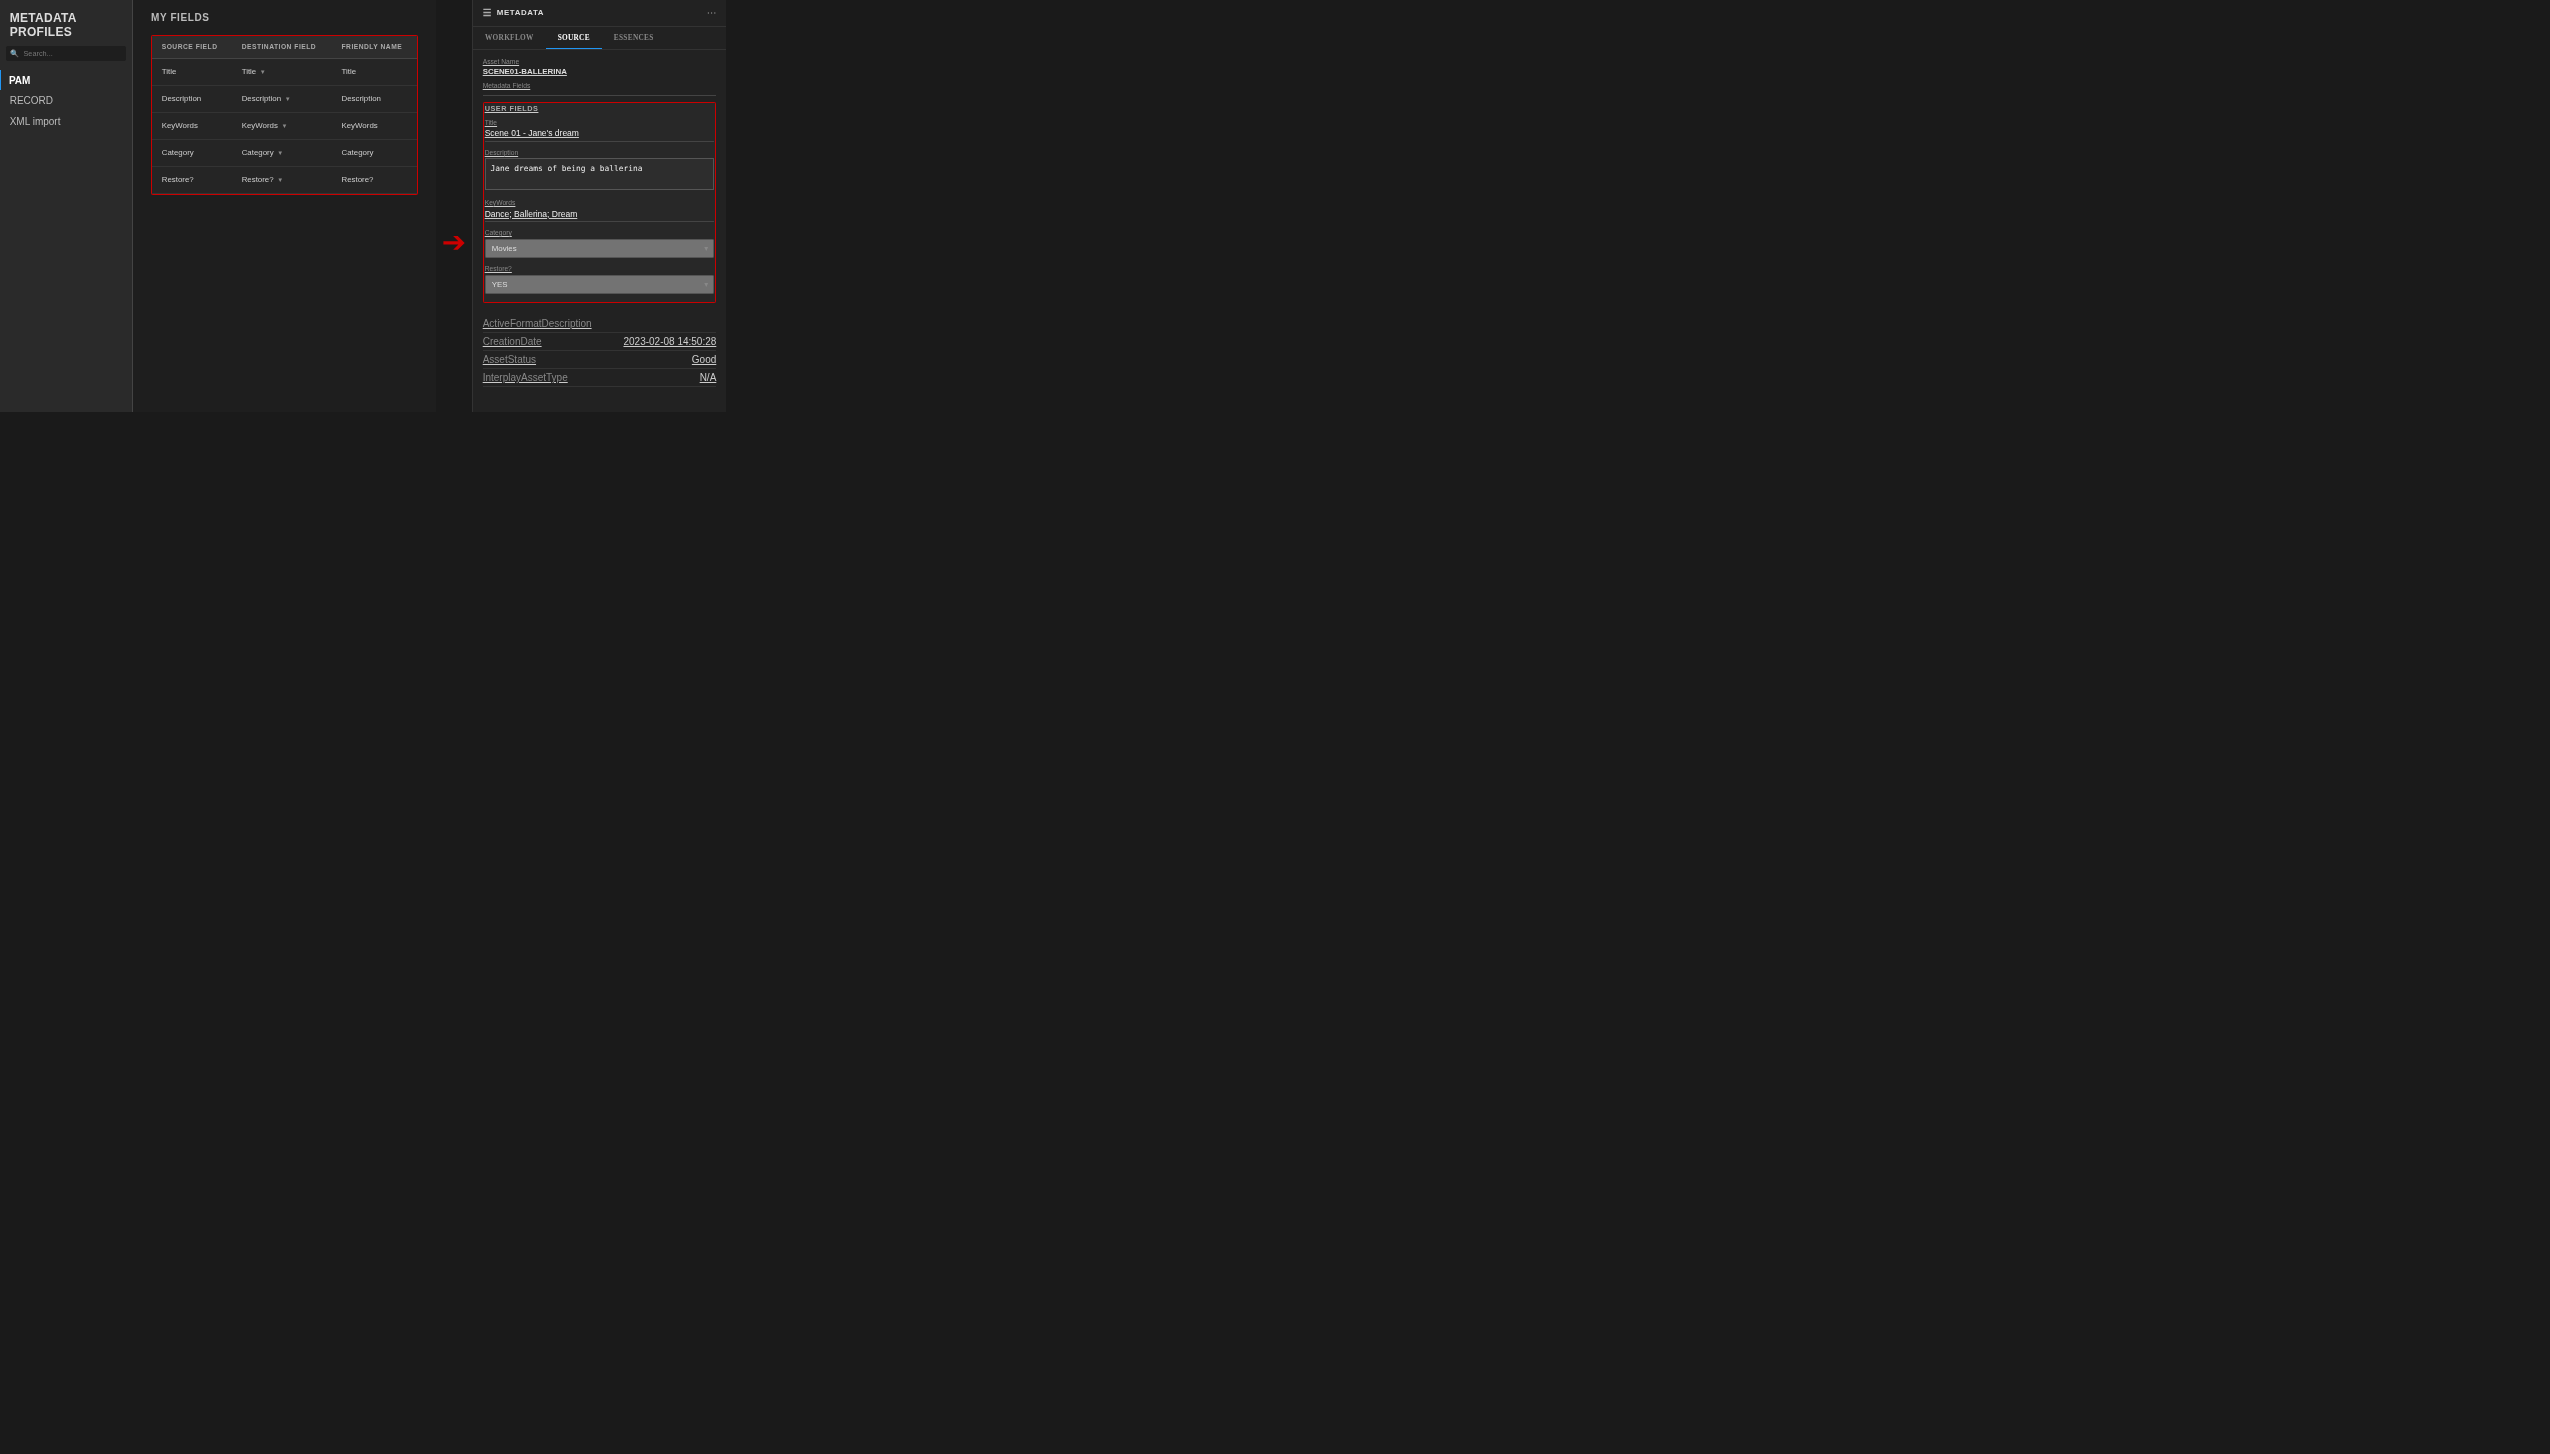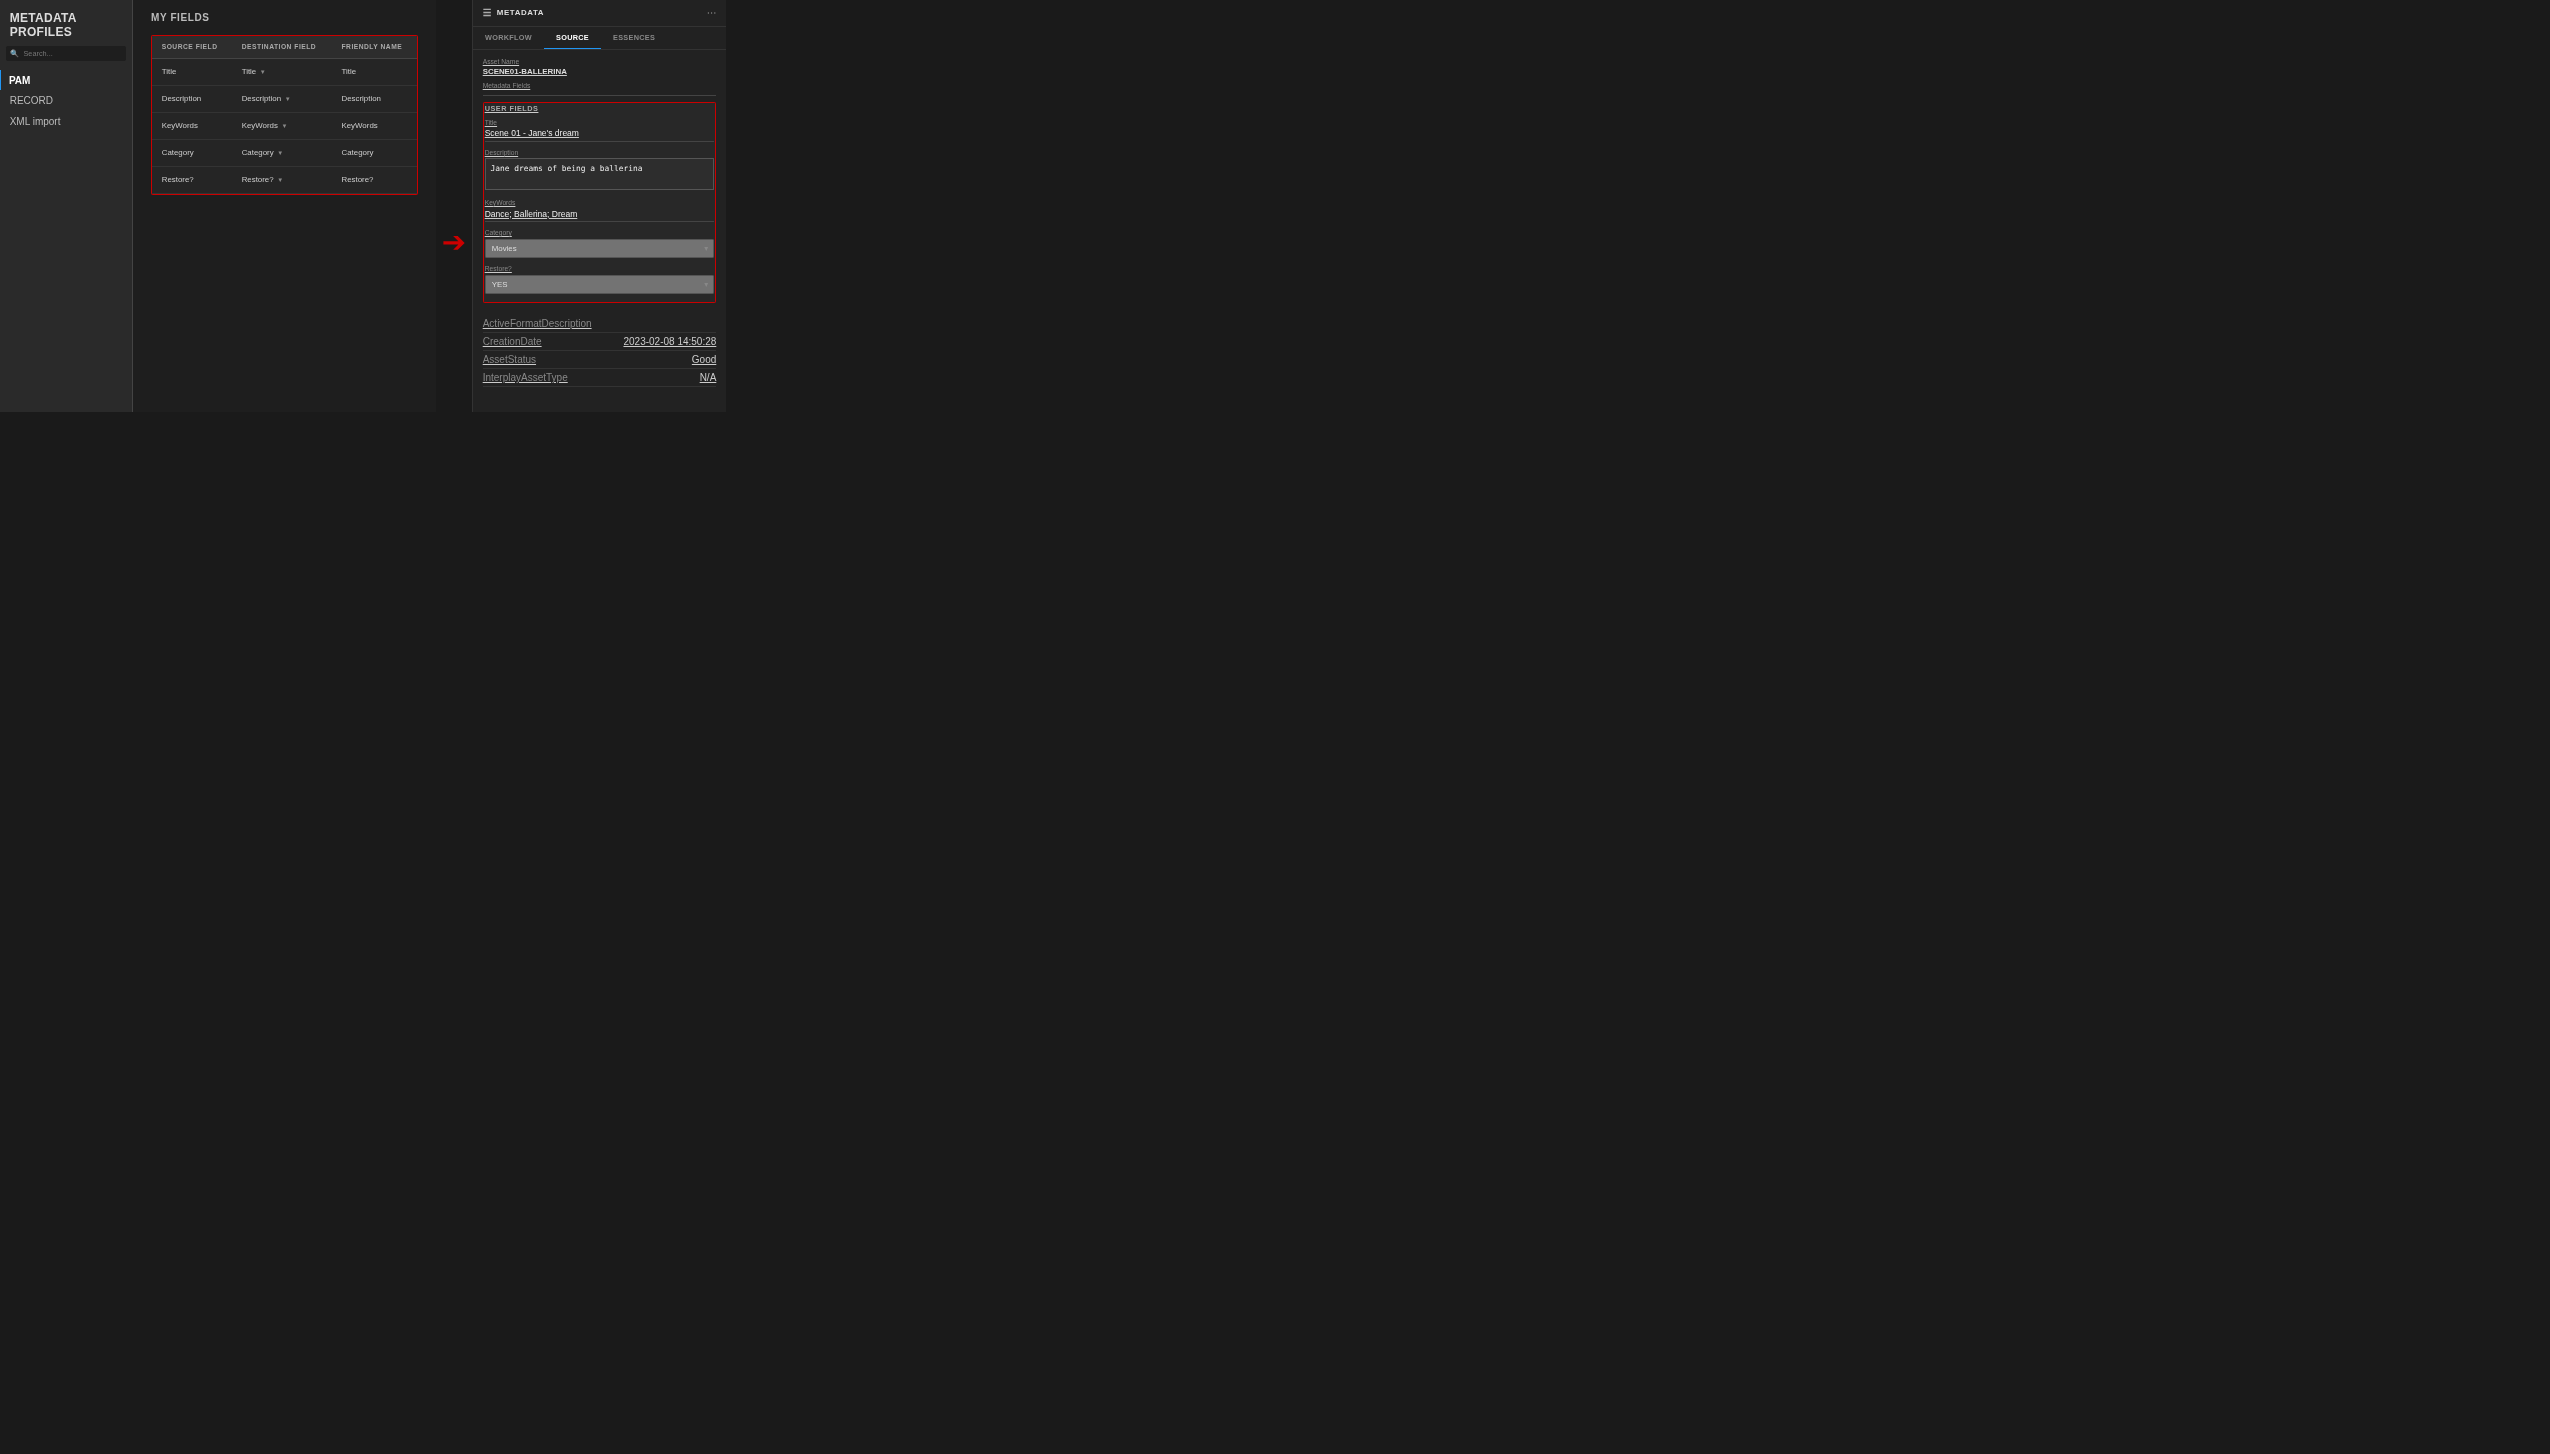--- a/index.html
+++ b/index.html
@@ -172,20 +172,21 @@
     }
     .dots-icon {
       font-size: 9.7px;
       color: #aaa;
     }
 
     
     .panel-tabs {
       display: flex;
       border-bottom: 0.6px solid #333;
+      font-family: Liberation Serif, serif;
     }
     .panel-tab {
       padding: 6px 12px;
       font-size: 7.3px;
       font-weight: bold;
       color: #888;
       cursor: pointer;
       letter-spacing: 0.3px;
     }
     .panel-tab.active {

